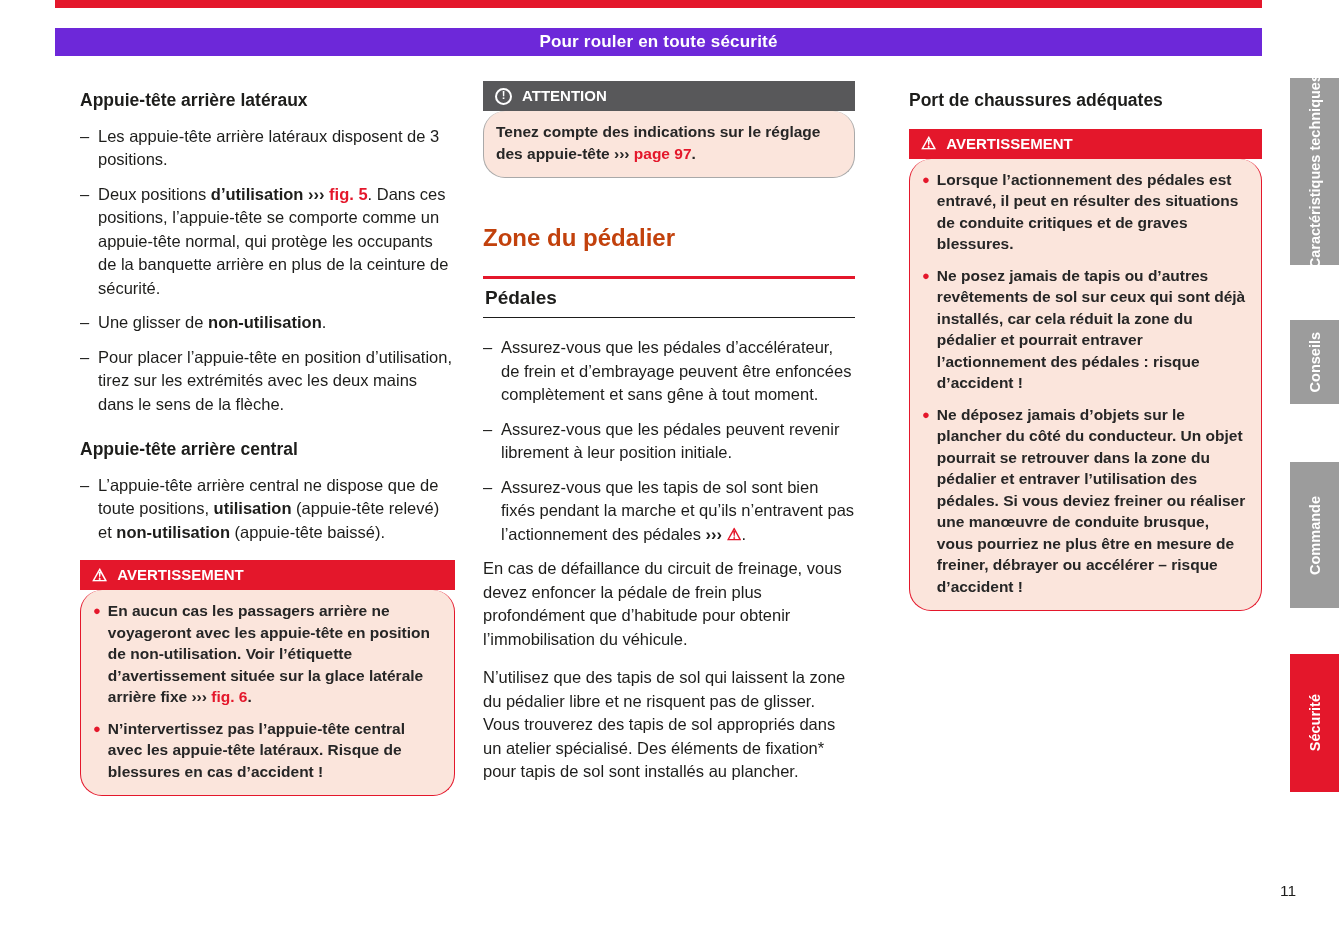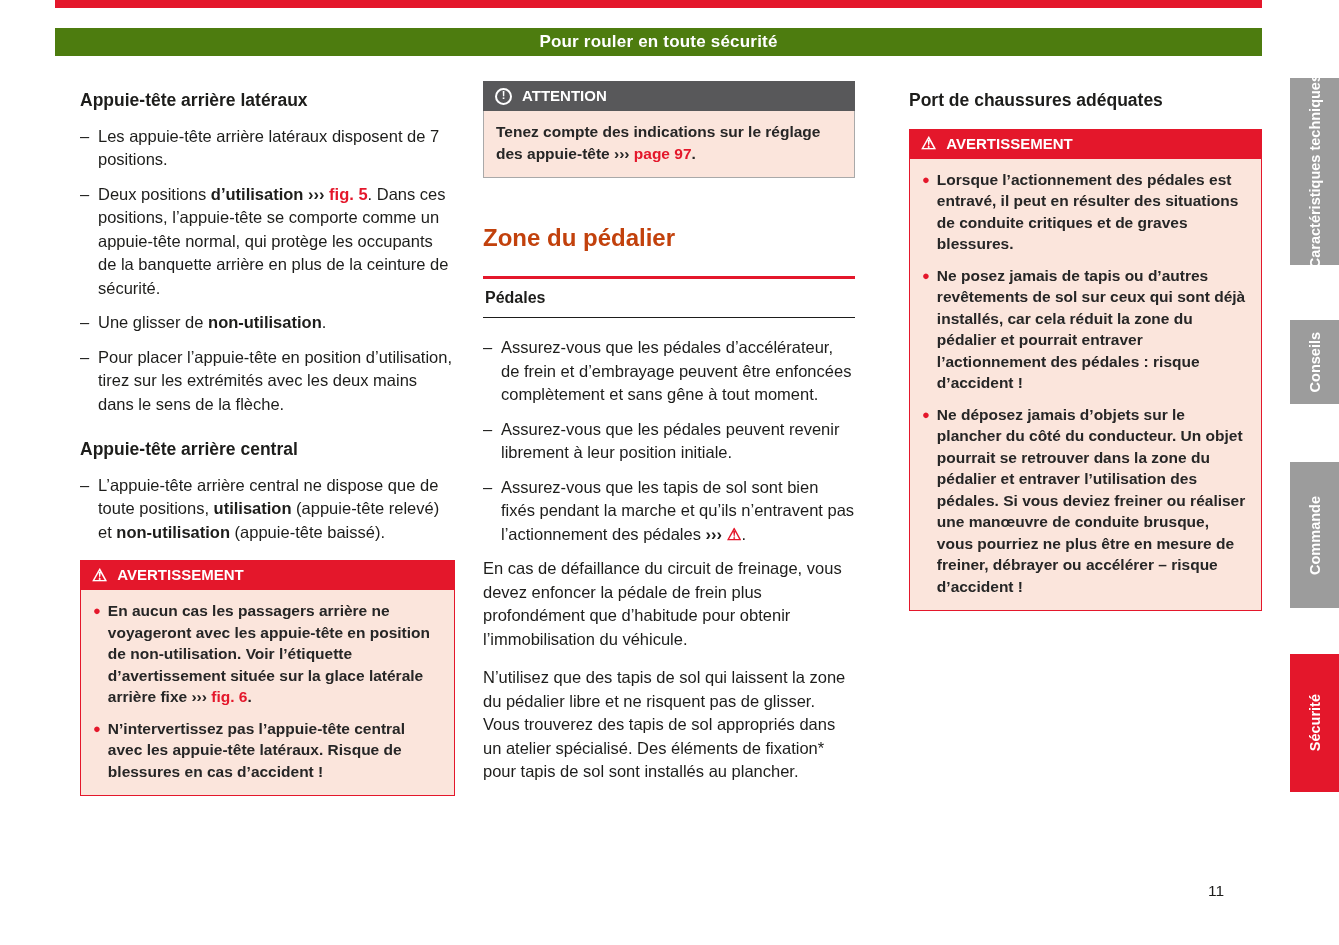--- a/index.html
+++ b/index.html
@@ -5,21 +5,21 @@
   * { margin:0; padding:0; box-sizing:border-box; }
   html,body { background:#ffffff; }
   body {
     width:1339px; height:945px; position:relative; overflow:hidden;
     font-family:"Liberation Sans", sans-serif;
     color:#1d1d1b;
   }
   .content { position:absolute; left:55px; top:0; width:1207px; }
   .top-red-bar { height:8px; background:#e4172b; }
   .header-bar {
-    margin-top:20px; height:28px; background:#4d7c0f;
+    margin-top:20px; height:28px; background:#6d28d9;
     display:flex; align-items:center; justify-content:center;
   }
   .header-bar .title { color:#fff; font-weight:bold; font-size:17px; letter-spacing:0.2px; }
 
   .columns { display:flex; margin-top:25px; padding-left:25px; }
   .col { font-size:16.5px; line-height:23.5px; }
   .col-1 { width:375px; margin-right:28px; }
   .col-2 { width:372px; margin-right:30px; }
   .col-3 { width:377px;padding-left:24px; }
 
@@ -38,76 +38,76 @@
   
   .box { margin-top:16px; }
   .box-head {
     height:30px; display:flex; align-items:center; gap:10px;
     padding:0 12px; color:#fff; font-weight:bold; font-size:15px;
   }
   .warning-head { background:#e4172b; }
   .attention-head { background:#58585a; }
   .box-body {
     background:#fbe5dc; padding:10px 12px 13px;
-    font-weight:bold; font-size:15.5px; line-height:21.5px; color:#262626;
+    font-weight:bold; font-size:15.5px; line-height:21.5px; color:#262626;border-radius:22px;
   }
   .warning-body { border:1px solid #e4172b; border-top:none; }
   .attention-body { border:1px solid #a9a9a9; border-top:none; }
   .warn-icon { font-size:17px; line-height:1; }
   .attn-icon {
     width:17px; height:17px; border:2px solid #fff; border-radius:50%;
     display:flex; align-items:center; justify-content:center;
     font-size:11px; font-weight:bold; flex:none;
   }
   .wpara { display:flex; margin-bottom:10px; }
   .wpara:last-child { margin-bottom:0; }
   .wbullet { color:#e4172b; margin-right:7px; font-size:13px; line-height:21.5px; flex:none; }
   .wtext { flex:1; }
 
   
   .zone-heading { color:#c2410c; font-size:24px; font-weight:bold; margin:48px 0 26px; }
   .subsec { margin-bottom:18px; }
   .red-rule { height:3px; background:#e4172b; }
-  .subsec-title { font-size:16px; font-weight:bold; padding:7px 0 8px 2px; }
+  .subsec-title { font-size:19px; font-weight:bold; padding:7px 0 8px 2px; }
   .thin-rule { height:1px; background:#1d1d1b; }
   .attention-box { margin-top:0; }
 
   
   .tab {
     position:absolute; right:0; width:49px; background:#9c9c9c;
     display:flex; align-items:center; justify-content:center;
   }
   .tab span {
     writing-mode:vertical-rl; transform:rotate(180deg);
     color:#fff; font-weight:bold; font-size:14.5px; white-space:nowrap;
   }
   .tab-1 { top:78px;  height:187px; }
   .tab-2 { top:320px; height:84px; }
   .tab-3 { top:462px; height:146px; }
   .tab-4 { top:654px; height:138px; background:#e4172b; }
 
-  .page-num { position:absolute; left:1208px; top:882px; font-size:15.5px; }
+  .page-num { position:absolute; left:1280px; top:882px; font-size:15.5px; }
 </style>
 </head>
 <body>
 
 <div class="content">
   <div class="top-red-bar"></div>
   <div class="header-bar">
     <span class="title">Pour rouler en toute sécurité</span>
   </div>
 
   <div class="columns">
 
     <section class="col col-1">
       <h2 class="sec-heading">Appuie-tête arrière latéraux</h2>
 
       <div class="dash-item">
         <span class="dash">–</span>
-        <span class="li-body"><span>Les appuie-tête arrière latéraux disposent de 7 positions.</span></span>
+        <span class="li-body"><span>Les appuie-tête arrière latéraux disposent de 3 positions.</span></span>
       </div>
       <div class="dash-item">
         <span class="dash">–</span>
         <span class="li-body"><span>Deux positions </span><span class="seg-b">d’utilisation </span><span class="seg-b">››› </span><span class="seg-r">fig. 5</span><span>. Dans ces positions, l’appuie-tête se comporte comme un appuie-tête normal, qui protège les occupants de la banquette arrière en plus de la ceinture de sécurité.</span></span>
       </div>
       <div class="dash-item">
         <span class="dash">–</span>
         <span class="li-body"><span>Une glisser de </span><span class="seg-b">non-utilisation</span><span>.</span></span>
       </div>
       <div class="dash-item">

